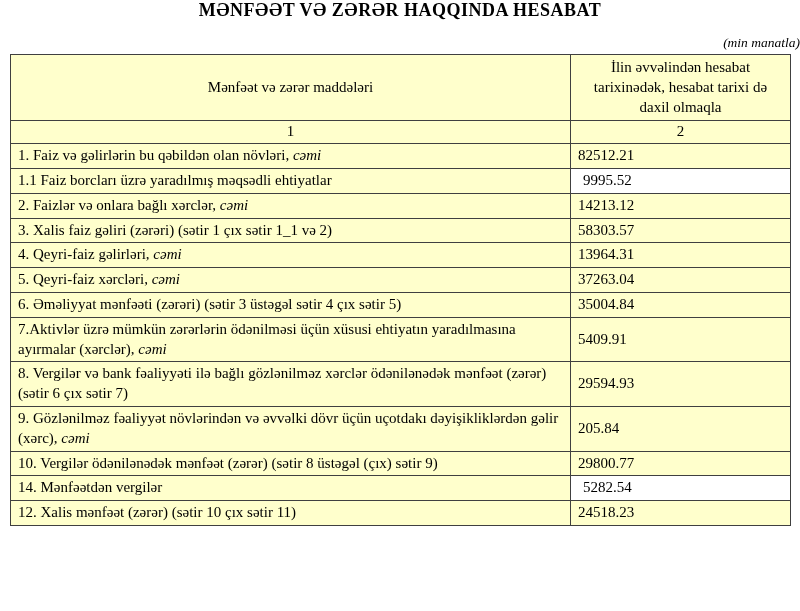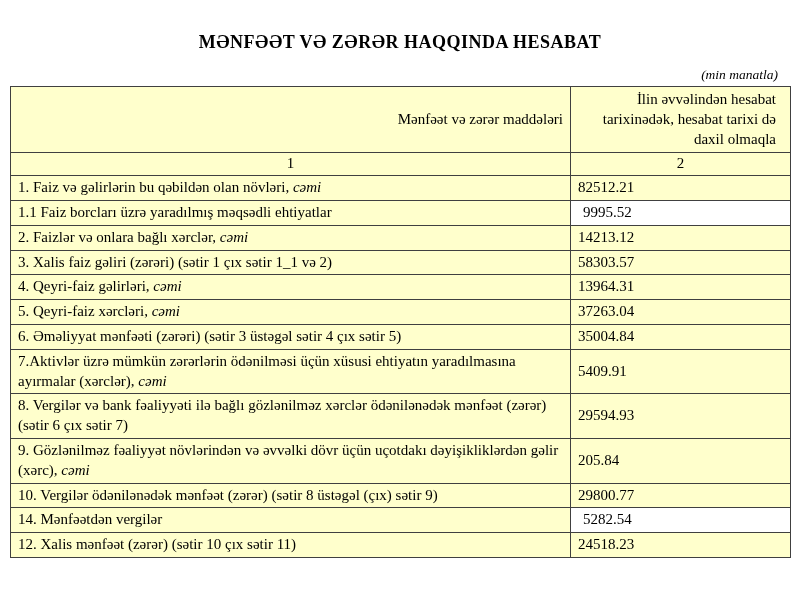--- a/index.html
+++ b/index.html
@@ -15,49 +15,48 @@
     background:#ffffff;
     font-family:"Liberation Serif", "DejaVu Serif", serif;
     color:var(--text);
   }
   .page{width:800px;height:611px;padding:0;}
   .title{
     text-align:center;
     font-weight:bold;
     font-size:18px;
     letter-spacing:0.5px;
-    padding-top:32px;
     margin:0 0 14px 0;
   }
   .unit-note{
     text-align:right;
     font-style:italic;
     font-size:13.5px;
-    padding-right:22px;
+    padding-right:0;
     margin-bottom:3px;
   }
   table{
     border-collapse:collapse;
     width:780px;
     margin:0 10px;
     table-layout:fixed;
   }
   col.c1{width:560px;}
   col.c2{width:220px;}
   td,th{
     border:1px solid var(--border);
     background:var(--cell-bg);
     font-size:15px;
     line-height:1.32;
     padding:2px 7px;
     font-weight:normal;
     vertical-align:middle;
     text-align:left;
   }
-  th{text-align:right;}
+  th{text-align:center;}
   th.colhead2{padding:3px 14px;}
   .subhead td{text-align:center;padding:1px 6px;}
   td.val{text-align:left;}
   td.white{background:var(--white-bg);padding-left:12px;}
   .it{font-style:italic;}
 </style>
 </head>
 <body>
 
 <div class="page">

